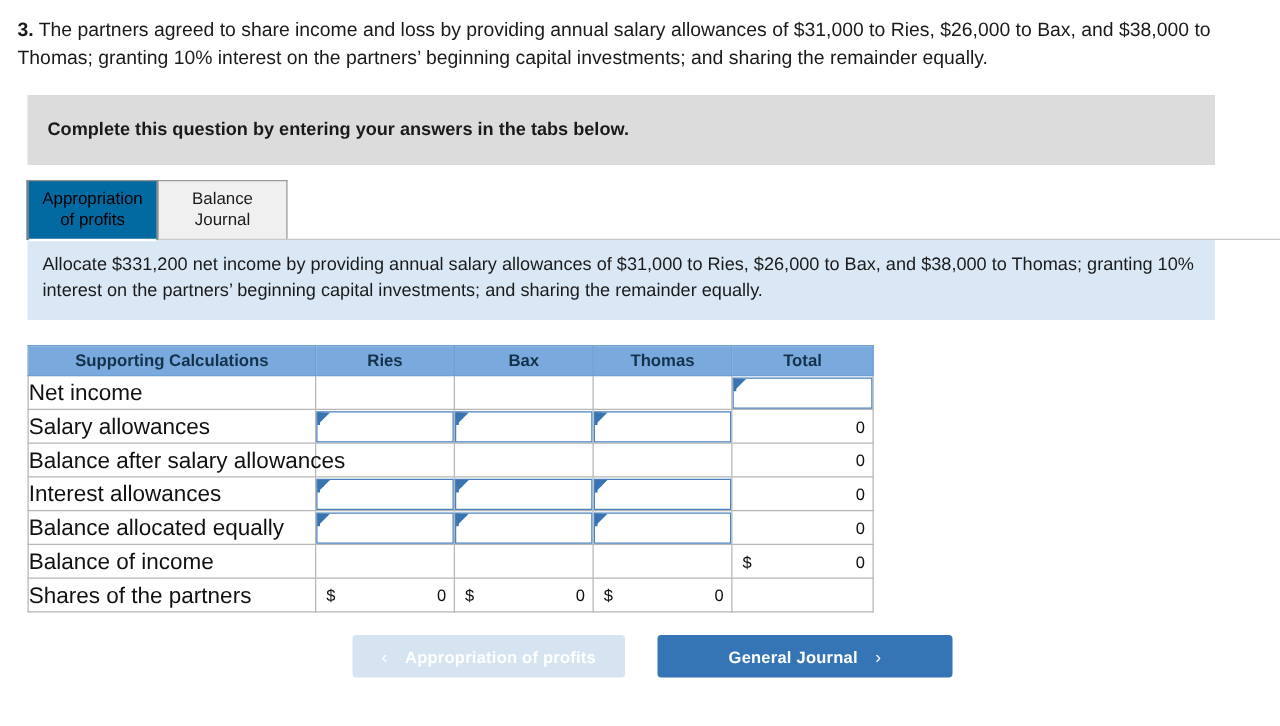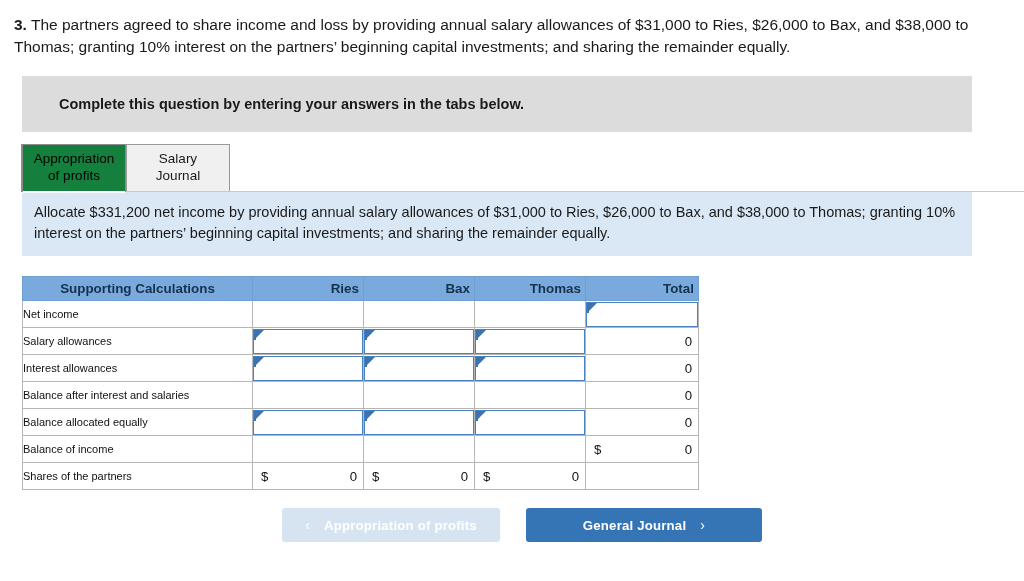--- a/index.html
+++ b/index.html
@@ -22,21 +22,21 @@
   }
   .question .qnum { font-weight: bold; }
 
   
   .banner {
     margin: 18px 52px 0 22px;
     background: #dcdcdc;
     height: 56px;
     display: flex;
     align-items: center;
-    padding-left: 37px;
+    padding-left: 16px;
   }
   .banner-text {
     font-size: 14.5px;
     font-weight: bold;
     color: #1a1a1a;
   }
 
   
   .tabstrip {
     margin: 10px 0 0 22px;
@@ -58,21 +58,21 @@
     flex-direction: column;
     justify-content: center;
     position: relative;
     cursor: pointer;
   }
   .tab.inactive {
     background: #f0f0f0;
     color: #1a1a1a;
   }
   .tab.active {
-    background: #15803d;
+    background: #0369a1;
     color: #000000;
     z-index: 3;
     border-color: #8c8c8c;
     box-shadow: -1px 0 0 #8c8c8c;
   }
   .tab.active:after {
     content: "";
     position: absolute;
     left: 0; right: 0; bottom: -1px;
     height: 2px;
@@ -109,35 +109,35 @@
   table.calc col.c-part   { width: 111px; }
   table.calc col.c-total  { width: 113px; }
 
   table.calc th {
     background: #7aaadd;
     border: 1px solid #6f9fd3;
     color: #15324d;
     font-weight: bold;
     font-size: 13.4px;
     height: 24px;
-    text-align: right;
+    text-align: center;
     padding: 2px 4px;
   }
   table.calc th.h-label { text-align: center; }
 
   table.calc td {
     border: 1px solid #b6b6b6;
     height: 27px;
     padding: 0;
     vertical-align: middle;
     background: #ffffff;
   }
   td.lbl {
     padding-left: 6px;
-    font-size: 11px;
+    font-size: 18px;
     color: #111111;
     white-space: nowrap;
   }
 
   
   .cell {
     position: relative;
     height: 25px;
     display: flex;
     align-items: center;
@@ -236,21 +236,21 @@
 <div class="banner">
   <div class="banner-text">Complete this question by entering your answers in the tabs below.</div>
 </div>
 
 <div class="tabstrip">
   <div class="tab active">
     <span>Appropriation</span>
     <span>of profits</span>
   </div>
   <div class="tab inactive">
-    <span>Salary</span>
+    <span>Balance</span>
     <span>Journal</span>
   </div>
   <div class="tabstrip-underline"></div>
 </div>
 
 <div class="instruction">Allocate $331,200 net income by providing annual salary allowances of $31,000 to Ries, $26,000 to Bax, and $38,000 to Thomas; granting 10% interest on the partners’ beginning capital investments; and sharing the remainder equally.</div>
 
 <div class="tablewrap">
   <table class="calc">
     <colgroup>
@@ -304,20 +304,29 @@
               <span class="flagstem"></span>
               <span class="flag"></span>
               <span class="cell"></span>
             </div>
           </td>
           <td>
             <div class="ro">0</div>
           </td>
         </tr>
         <tr>
+          <td class="lbl">Balance after salary allowances</td>
+          <td class="blank"></td>
+          <td class="blank"></td>
+          <td class="blank"></td>
+          <td class="ul-dark">
+            <div class="ro">0</div>
+          </td>
+        </tr>
+        <tr>
           <td class="lbl">Interest allowances</td>
           <td>
             <div class="inputbox">
               <span class="flagstem"></span>
               <span class="flag"></span>
               <span class="cell"></span>
             </div>
           </td>
           <td>
             <div class="inputbox">
@@ -326,29 +335,20 @@
               <span class="cell"></span>
             </div>
           </td>
           <td>
             <div class="inputbox">
               <span class="flagstem"></span>
               <span class="flag"></span>
               <span class="cell"></span>
             </div>
           </td>
-          <td>
-            <div class="ro">0</div>
-          </td>
-        </tr>
-        <tr>
-          <td class="lbl">Balance after interest and salaries</td>
-          <td class="blank"></td>
-          <td class="blank"></td>
-          <td class="blank"></td>
           <td>
             <div class="ro">0</div>
           </td>
         </tr>
         <tr>
           <td class="lbl">Balance allocated equally</td>
           <td>
             <div class="inputbox">
               <span class="flagstem"></span>
               <span class="flag"></span>

